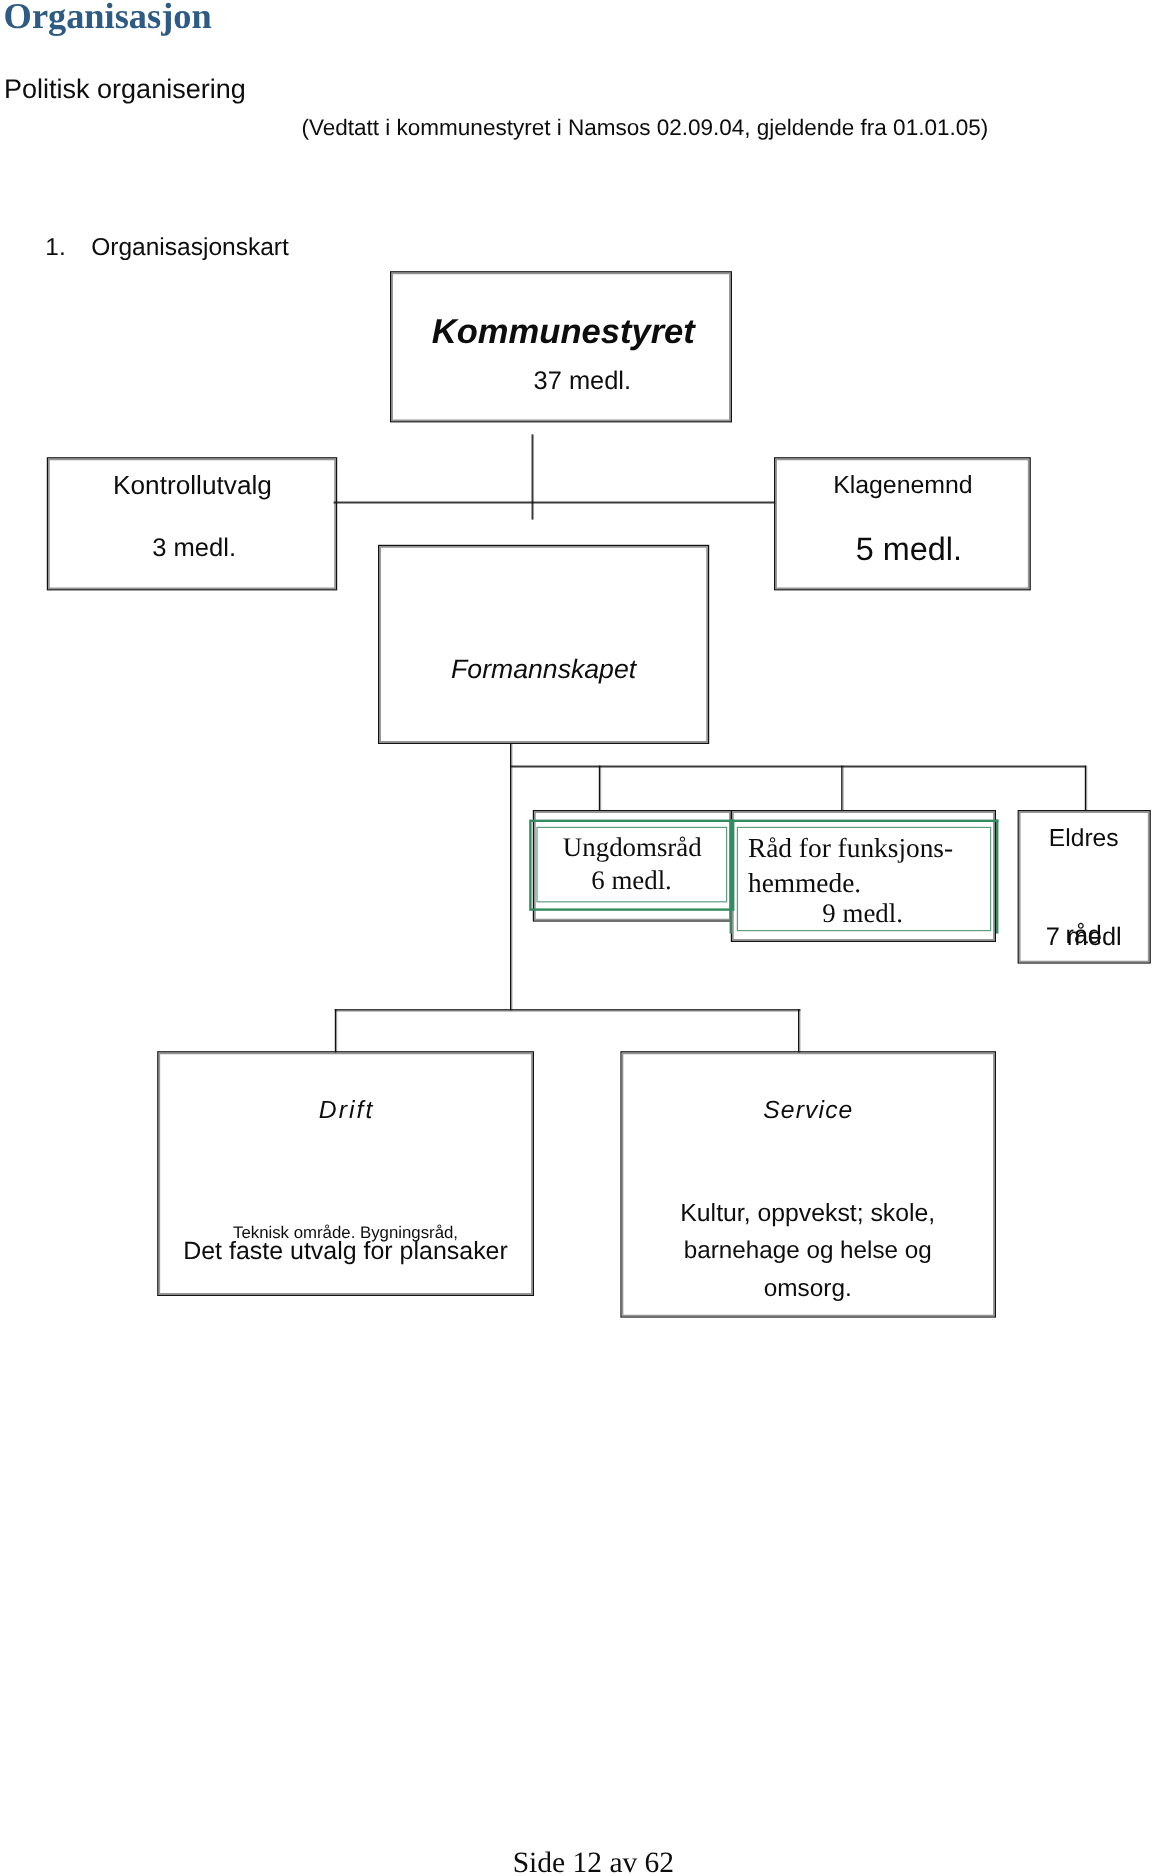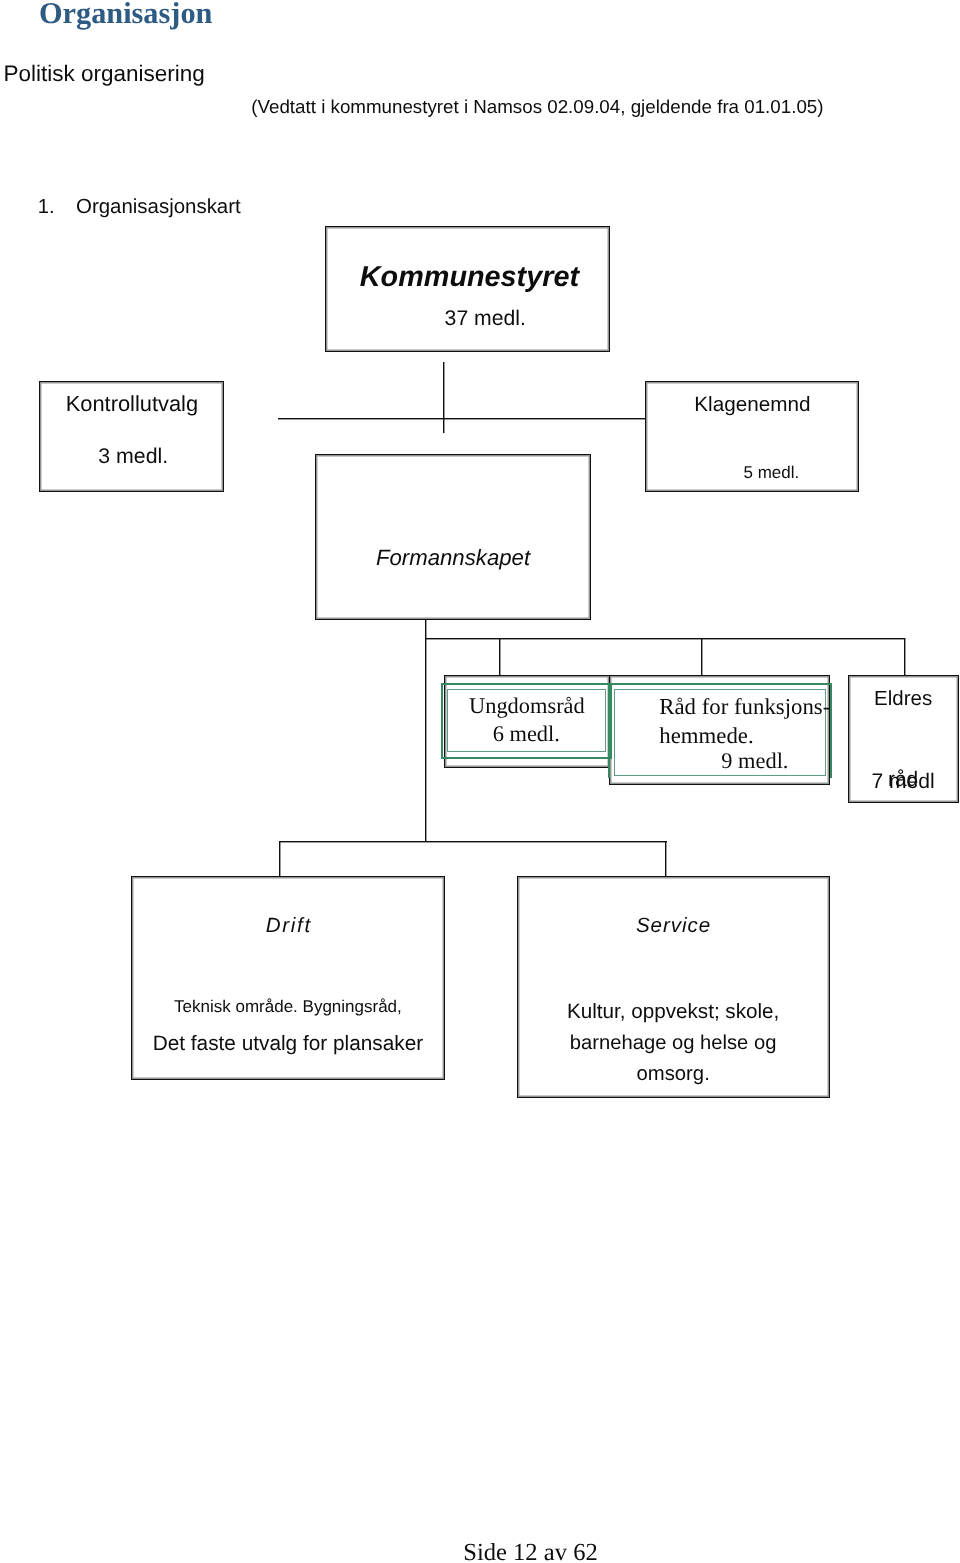--- a/index.html
+++ b/index.html
@@ -12,21 +12,21 @@
 
   
   #page-title{left:3px;top:5.4px;font-family:"Liberation Serif",serif;font-weight:bold;
               font-size:30.3px;color:#2E5B83;}
   #subtitle{left:3.4px;top:66.6px;font-size:22.5px;}
   #vedtatt{left:251.3px;top:100.5px;font-size:18.76px;}
   #section-num{left:37.8px;top:199.8px;font-size:20.3px;}
   #section-title{left:76px;top:199.8px;font-size:20.45px;}
   
   .captop{transform:translateY(-0.165em);}
-  .captopser{transform:translateY(-0.215em);margin-left:36px;}
+  .captopser{transform:translateY(-0.215em);}
 
   .box{position:absolute;border:1px solid #111;box-sizing:border-box;background:transparent;
        box-shadow:inset 0 0 0 1.45px rgba(17,17,17,0.45);}
   .gbox{position:absolute;box-sizing:border-box;background:transparent;border:2.4px solid #348B62;}
   .gbox>.inner{position:absolute;left:4.1px;top:4.1px;right:4.1px;bottom:4.1px;
                border:1.5px solid #5e9e81;pointer-events:none;box-sizing:border-box;}
   .hline{position:absolute;background:#111;height:1px;box-shadow:0 1px 0 0 rgba(17,17,17,0.42);}
   .vline{position:absolute;background:#111;width:1px;box-shadow:1px 0 0 0 rgba(17,17,17,0.42);}
 
   .btxt{position:absolute;width:100%;text-align:center;left:0;white-space:pre;line-height:1;
@@ -56,28 +56,28 @@
 
 <div class="hline" style="left:279px;top:841.2px;width:388px;"></div>
 <div class="vline" style="left:279px;top:841.2px;height:36px;"></div>
 <div class="vline" style="left:665.3px;top:841.2px;height:36px;"></div>
 
 <div class="box" style="left:325px;top:226.3px;width:284.5px;height:126px;">
   <div class="btxt" style="top:40.3px;font-weight:bold;font-style:italic;font-size:28.8px;left:2.2px;">Kommunestyret</div>
   <div class="btxt" style="top:84.2px;font-size:21.2px;padding-left:18px;">37 medl.</div>
 </div>
 
-<div class="box" style="left:39.4px;top:381px;width:185px;height:110.8px;">
+<div class="box" style="left:39.4px;top:381px;width:242px;height:110.8px;">
   <div class="btxt" style="top:15.2px;font-size:21.85px;">Kontrollutvalg</div>
   <div class="btxt" style="top:67.5px;font-size:21.3px;padding-left:1.4px;">3 medl.</div>
 </div>
 
 <div class="box" style="left:645.4px;top:381px;width:214px;height:110.8px;">
   <div class="btxt" style="top:16.4px;font-size:20.7px;">Klagenemnd</div>
-  <div class="btxt" style="top:66.8px;font-size:17px;padding-left:19px;margin-top:18px;">5 medl.</div>
+  <div class="btxt" style="top:66.8px;font-size:27px;padding-left:5px;">5 medl.</div>
 </div>
 
 <div class="box" style="left:315px;top:454px;width:276px;height:166px;">
   <div class="btxt" style="top:95.5px;font-style:italic;font-size:22.2px;">Formannskapet</div>
 </div>
 
 <div class="box" style="left:443.6px;top:674.5px;width:166.3px;height:93.2px;"></div>
 <div class="box" style="left:609.2px;top:674.9px;width:221.2px;height:110.6px;"></div>
 
 <div class="gbox" style="left:440.9px;top:683.2px;width:170.8px;height:75.4px;border-width:2.4px;">
@@ -95,21 +95,21 @@
 <div class="abs captopser" style="left:685.3px;top:755.3px;font-family:'Liberation Serif',serif;font-size:22.4px;">9 medl.</div>
 
 <div class="box" style="left:847.6px;top:674.6px;width:111px;height:128.5px;">
   <div class="btxt" style="top:16.3px;font-size:20.5px;">Eldres</div>
   <div class="btxt" style="top:49px;font-size:20.9px;margin-top:48px;">råd</div>
   <div class="btxt" style="top:98.8px;font-size:21.1px;">7 medl</div>
 </div>
 
 <div class="box" style="left:131.1px;top:875.9px;width:313.7px;height:203.8px;">
   <div class="btxt" style="top:42px;font-style:italic;font-size:20.6px;letter-spacing:1.7px;text-indent:1.7px;">Drift</div>
-  <div class="btxt" style="top:124px;font-size:17px;">Teknisk område. Bygningsråd,</div>
+  <div class="btxt" style="top:145px;font-size:14px;">Teknisk område. Bygningsråd,</div>
   <div class="btxt" style="top:159.9px;font-size:20.8px;">Det faste utvalg for plansaker</div>
 </div>
 
 <div class="box" style="left:516.6px;top:876.1px;width:313.1px;height:221.6px;">
   <div class="btxt" style="top:42px;font-style:italic;font-size:20.6px;letter-spacing:0.95px;text-indent:0.95px;">Service</div>
   <div class="btxt" style="top:127.6px;font-size:20.66px;">Kultur, oppvekst; skole,</div>
   <div class="btxt" style="top:159.1px;font-size:20.2px;">barnehage og helse og</div>
   <div class="btxt" style="top:189.8px;font-size:20.3px;">omsorg.</div>
 </div>
 

